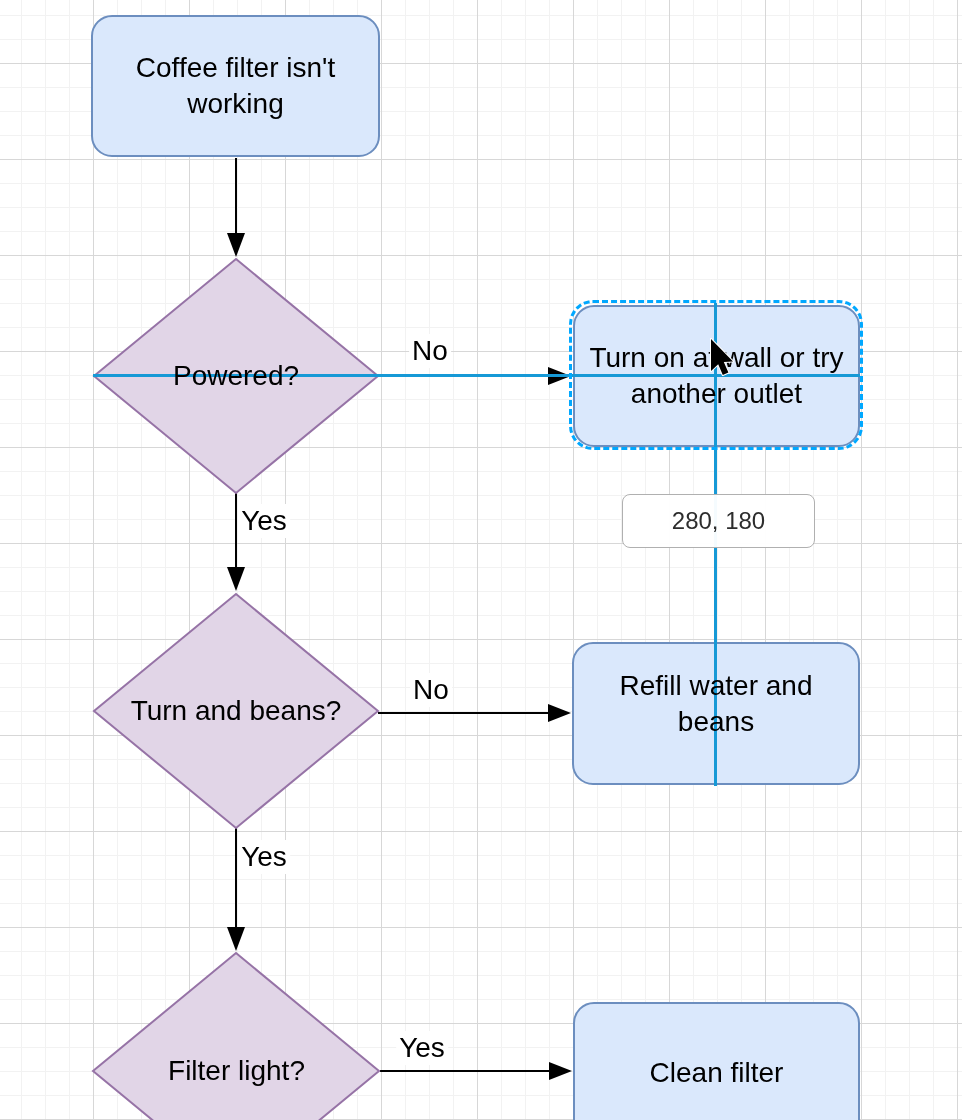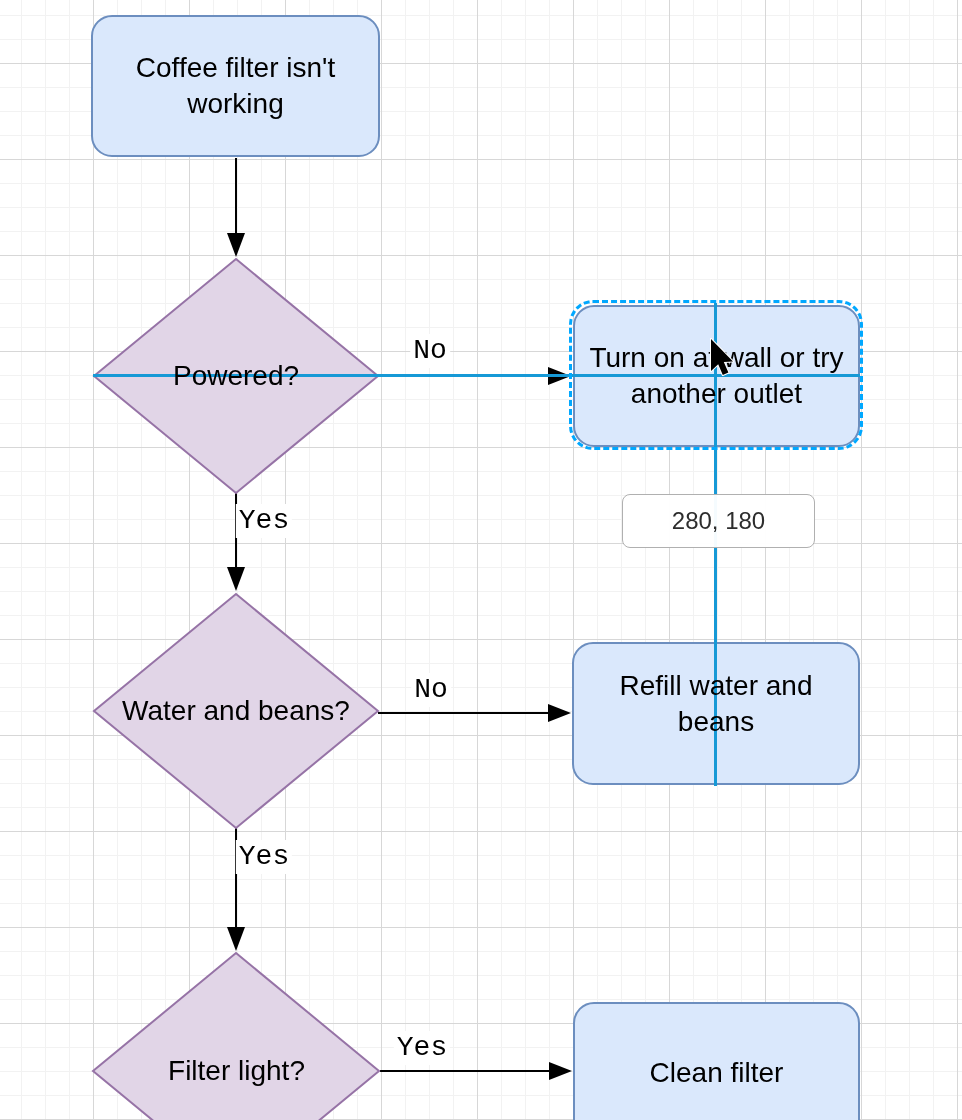--- a/index.html
+++ b/index.html
@@ -30,21 +30,21 @@
     position:absolute;z-index:2;border:2px solid var(--process-border);
     background:var(--process-fill);border-radius:21px;
   }
   .guide{position:absolute;z-index:3;background:var(--guide);}
   .label{
     position:absolute;z-index:4;display:flex;align-items:center;justify-content:center;
     text-align:center;font-size:28px;line-height:36px;color:#000;white-space:pre-line;
   }
   .edge-label{
     position:absolute;z-index:4;transform:translate(-50%,-50%);
-    font-size:28px;line-height:34px;color:#000;background:#ffffff;padding:0 3px;white-space:nowrap;font-family:Liberation Mono, monospace;
+    font-size:28px;line-height:34px;color:#000;background:#ffffff;padding:0 3px;white-space:nowrap;
   }
   .selection-outline{
     position:absolute;z-index:5;border:3px dashed var(--selection);border-radius:24px;
     background:transparent;pointer-events:none;
   }
   .coord-tooltip{
     position:absolute;z-index:6;display:flex;align-items:center;justify-content:center;
     background:rgba(255,255,255,0.96);border:1.5px solid #b0b0b0;border-radius:8px;
     font-size:24px;color:#2d2d2d;white-space:nowrap;
   }
@@ -93,21 +93,21 @@
   <div class="node-box" style="left:573px;top:1002px;width:287px;height:142px;"></div>
 
   <div class="guide" style="left:93px;top:374px;width:767px;height:3px;"></div>
   <div class="guide" style="left:714px;top:303px;width:3px;height:483px;"></div>
 
   <div class="label" style="left:91px;top:15px;width:289px;height:142px;">Coffee filter isn't
 working</div>
   <div class="label" style="left:93px;top:258px;width:286px;height:235px;text-align:center;">Powered?</div>
   <div class="label" style="left:573px;top:305px;width:287px;height:142px;">Turn on at wall or try
 another outlet</div>
-  <div class="label" style="left:93px;top:593px;width:286px;height:235px;">Water and beans?</div>
+  <div class="label" style="left:93px;top:593px;width:286px;height:235px;">Turn and beans?</div>
   <div class="label" style="left:572px;top:642px;width:288px;height:124px;">Refill water and
 beans</div>
   <div class="label" style="left:93px;top:952px;width:287px;height:238px;">Filter light?</div>
   <div class="label" style="left:573px;top:1002px;width:287px;height:142px;">Clean filter</div>
 
   <div class="edge-label" style="left:430px;top:351px;">No</div>
   <div class="edge-label" style="left:264px;top:521px;">Yes</div>
   <div class="edge-label" style="left:431px;top:690px;">No</div>
   <div class="edge-label" style="left:264px;top:857px;">Yes</div>
   <div class="edge-label" style="left:422px;top:1048px;">Yes</div>

